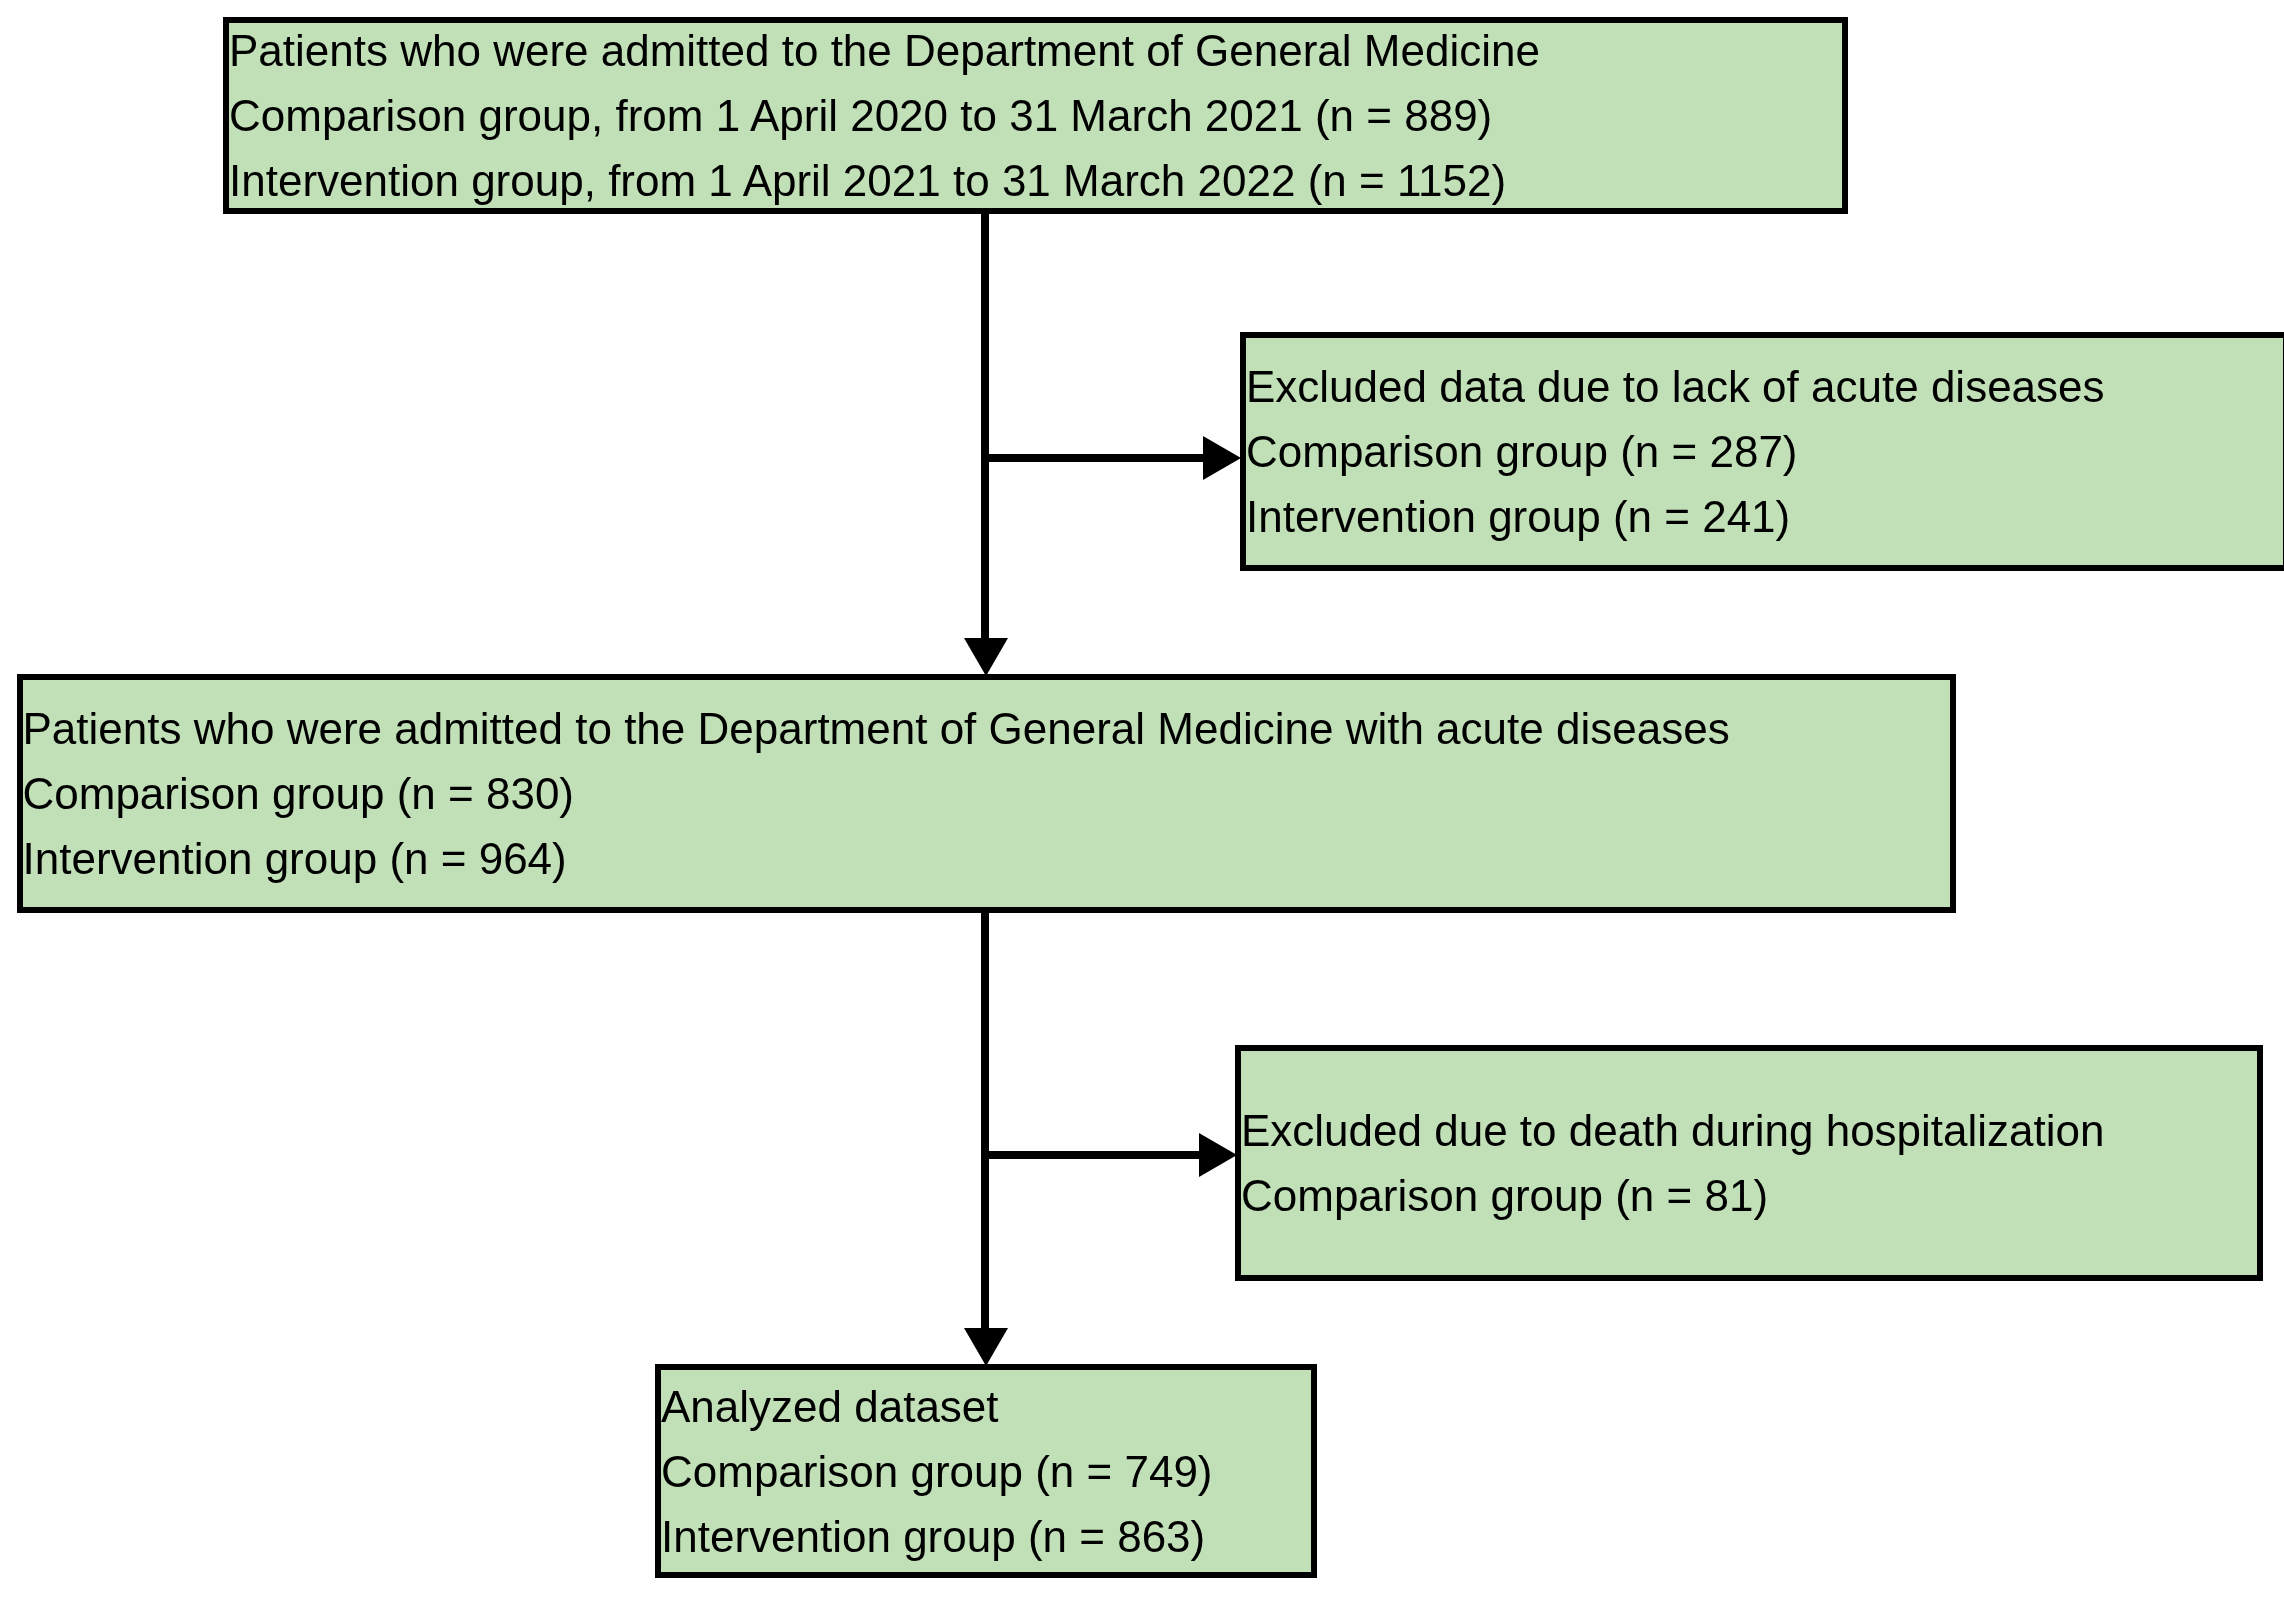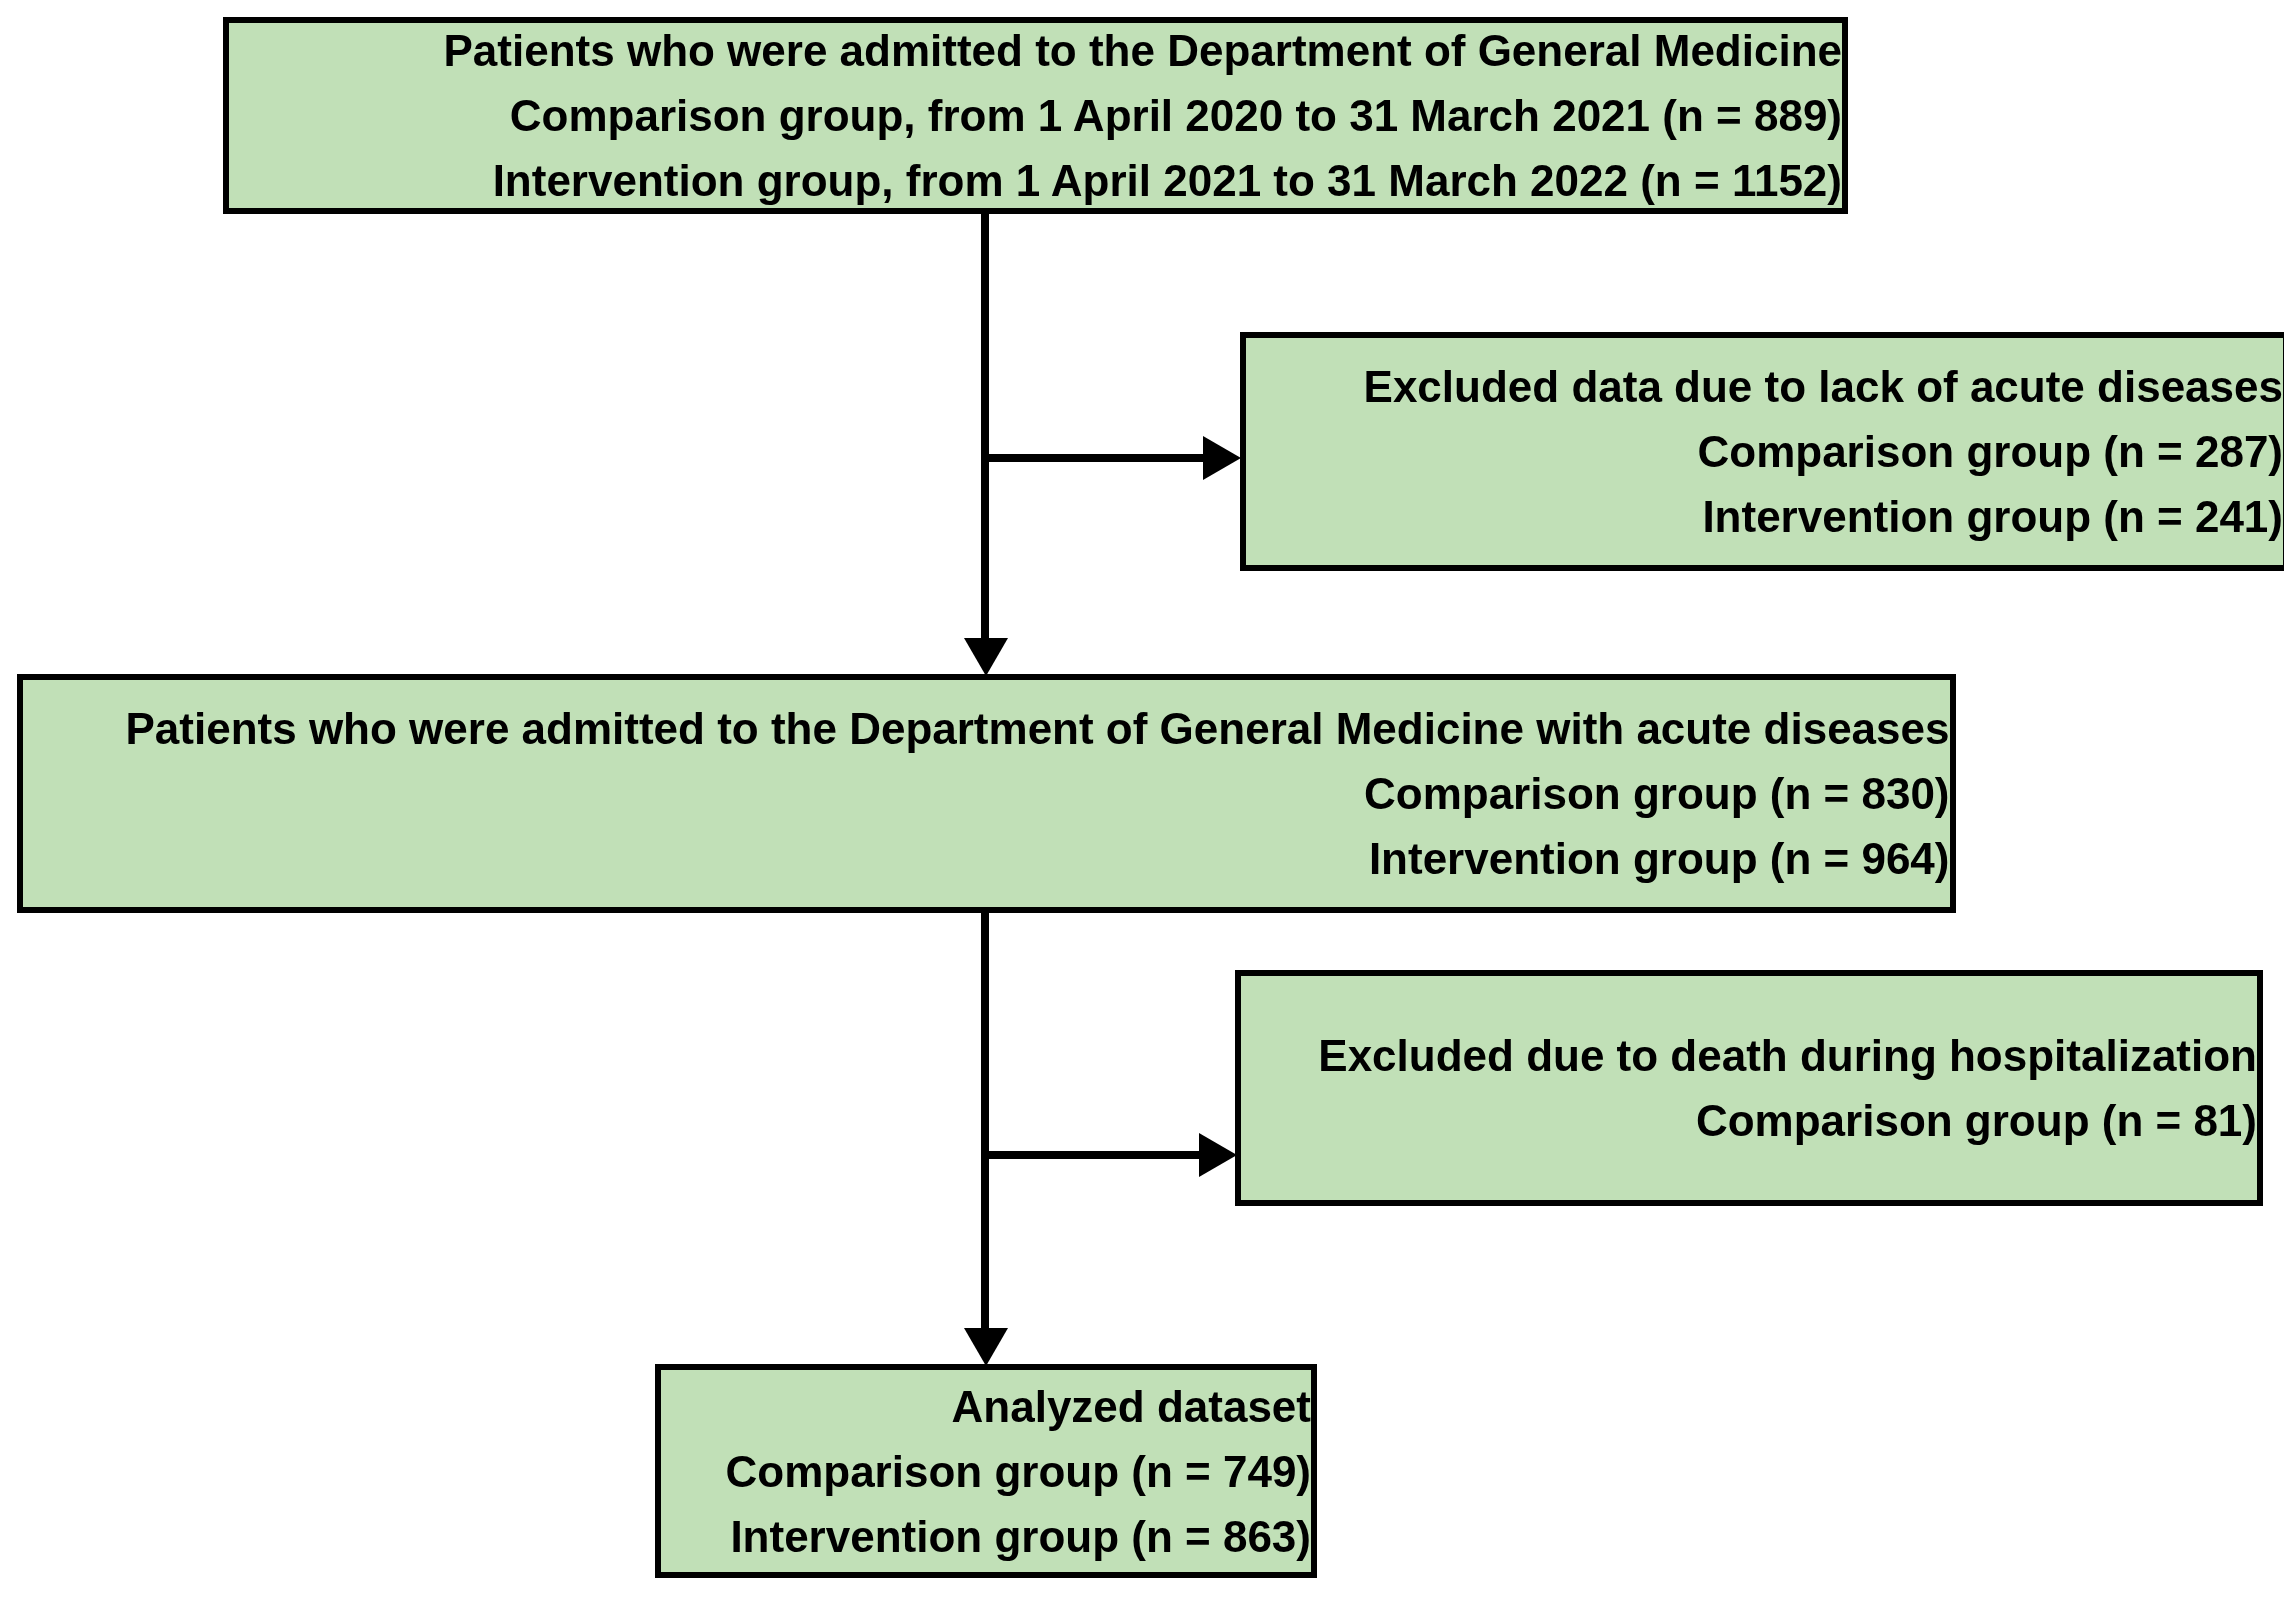--- a/index.html
+++ b/index.html
@@ -24,25 +24,24 @@
     overflow: hidden;
   }
   .box {
     position: absolute;
     box-sizing: border-box;
     background: var(--box-fill);
     border: 6px solid var(--box-border);
     display: flex;
     flex-direction: column;
     justify-content: center;
-    align-items: flex-end;
+    align-items: flex-start;
     text-align: center;
     font-size: 44px;
     line-height: 65px;
-    font-weight: bold;
   }
   .bline {
     white-space: nowrap;
   }
   .line-v {
     position: absolute;
     width: 8.3px;
     background: var(--arrow);
   }
   .line-h {
@@ -95,21 +94,21 @@
     <div class="bline">Comparison group (n = 830)</div>
     <div class="bline">Intervention group (n = 964)</div>
   </div>
 
   <div class="line-v" style="left:981px; top:912px; height:419px;"></div>
   <div class="arrow-down" style="left:964px; top:1328px;"></div>
 
   <div class="line-h" style="left:985px; top:1151px; width:216px;"></div>
   <div class="arrow-right" style="left:1199px; top:1133px;"></div>
 
-  <div class="box" style="left:1235px; top:970px; width:1028px; height:236px;">
+  <div class="box" style="left:1235px; top:1045px; width:1028px; height:236px;">
     <div class="bline">Excluded due to death during hospitalization</div>
     <div class="bline">Comparison group (n = 81)</div>
   </div>
 
   <div class="box" style="left:655px; top:1364px; width:662px; height:214px;">
     <div class="bline">Analyzed dataset</div>
     <div class="bline">Comparison group (n = 749)</div>
     <div class="bline">Intervention group (n = 863)</div>
   </div>
 

